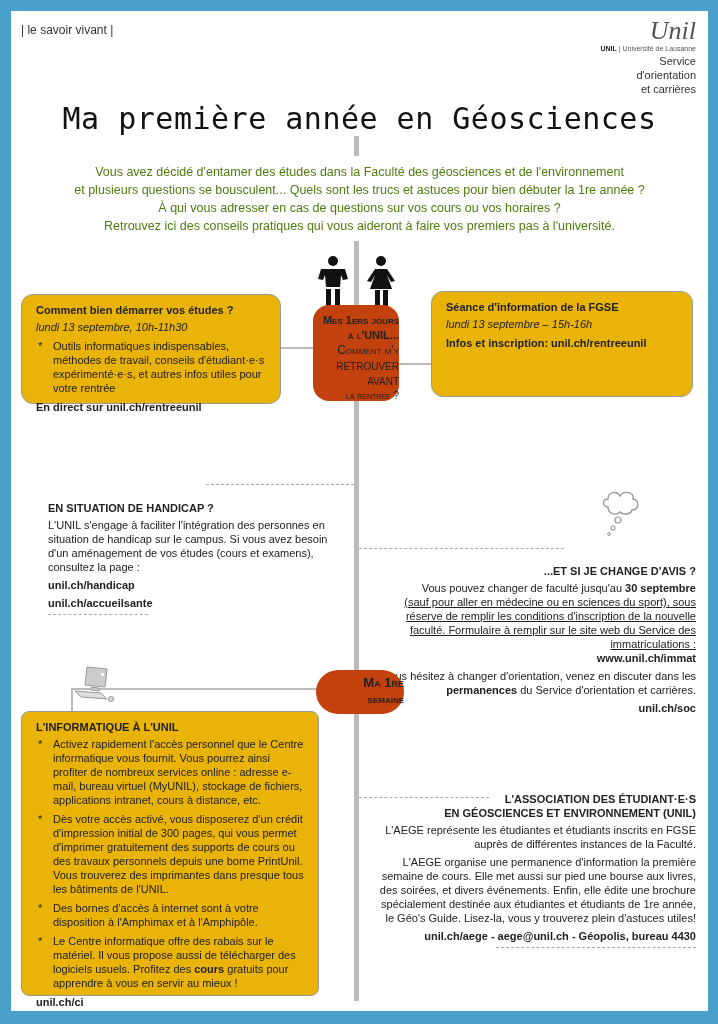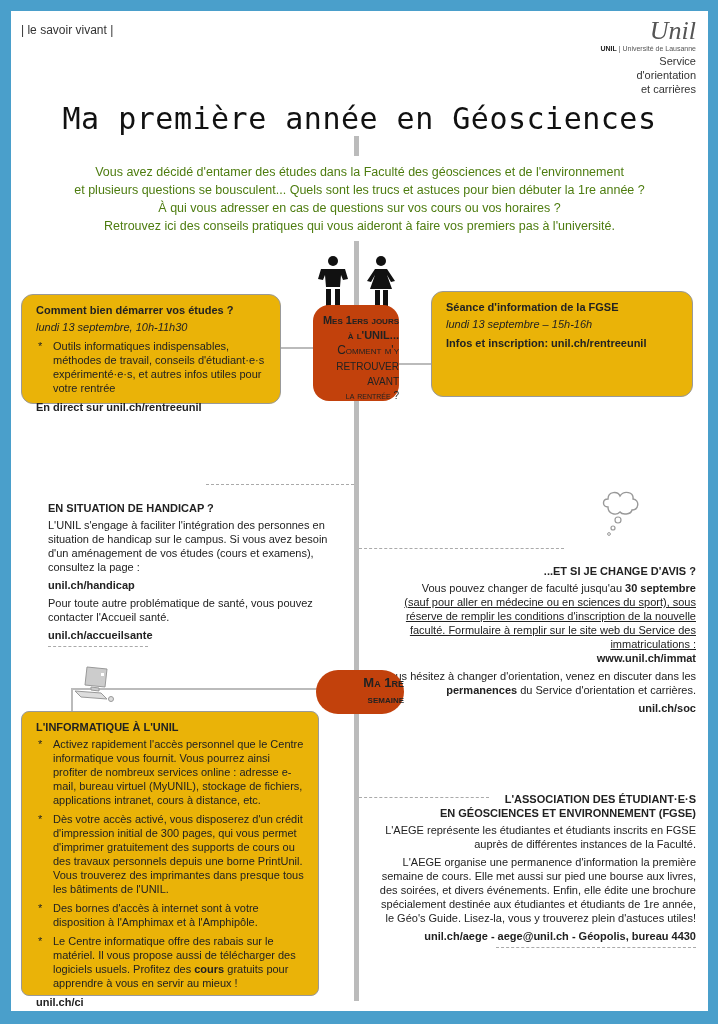--- a/index.html
+++ b/index.html
@@ -92,21 +92,20 @@
   <div class="abs box" style="left:420px;top:280px;width:262px;height:106px;">
     <h4>Séance d'information de la FGSE</h4>
     <div class="ital">lundi 13 septembre – 15h-16h</div>
     <div class="link">Infos et inscription: unil.ch/rentreeunil</div>
   </div>
 
   <div class="abs section" style="left:37px;top:466px;width:300px;">
     <h4><span>EN SITUATION DE HANDICAP ?</span></h4>
     <p>L'UNIL s'engage à faciliter l'intégration des personnes en situation de handicap sur le campus. Si vous avez besoin d'un aménagement de vos études (cours et examens), consultez la page :</p>
     <p class="link">unil.ch/handicap</p>
-    <p>Pour toute autre problématique de santé, vous pouvez contacter l'Accueil santé.</p>
     <p class="link">unil.ch/accueilsante</p>
     <div class="dash" style="width:100px;"></div>
   </div>
   <div class="abs dash" style="left:195px;top:473px;width:148px;"></div>
 
   <svg class="abs" style="left:585px;top:476px;" width="50" height="50" viewBox="0 0 50 50">
     <path d="M12 20 C6 20 6 12 12 12 C12 4 22 4 24 9 C28 3 38 5 37 12 C44 13 43 23 36 23 C35 28 26 28 24 25 C20 29 12 27 12 20 Z" fill="none" stroke="#999" stroke-width="1.4"></path>
     <circle cx="22" cy="33" r="3" fill="none" stroke="#999" stroke-width="1.2"></circle>
     <circle cx="17" cy="41" r="2" fill="none" stroke="#999" stroke-width="1.2"></circle>
     <circle cx="13" cy="47" r="1.4" fill="none" stroke="#999" stroke-width="1"></circle>
@@ -142,20 +141,20 @@
     <div class="bullet">Activez rapidement l'accès personnel que le Centre informatique vous fournit. Vous pourrez ainsi profiter de nombreux services online : adresse e-mail, bureau virtuel (MyUNIL), stockage de fichiers, applications intranet, cours à distance, etc.</div>
     <div class="bullet">Dès votre accès activé, vous disposerez d'un crédit d'impression initial de 300 pages, qui vous permet d'imprimer gratuitement des supports de cours ou des travaux personnels depuis une borne PrintUnil. Vous trouverez des imprimantes dans presque tous les bâtiments de l'UNIL.</div>
     <div class="bullet">Des bornes d'accès à internet sont à votre disposition à l'Amphimax et à l'Amphipôle.</div>
     <div class="bullet"><span>Le Centre informatique offre des rabais sur le matériel. Il vous propose aussi de télécharger des logiciels usuels. Profitez des </span><b>cours</b><span> gratuits pour apprendre à vous en servir au mieux !</span></div>
     <div class="link">unil.ch/ci</div>
   </div>
 
   <div class="abs dash" style="left:348px;top:786px;width:130px;"></div>
   <div class="abs section right" style="left:360px;top:757px;width:325px;">
     <h4 style="margin:0;">L'ASSOCIATION DES ÉTUDIANT·E·S</h4>
-    <h4>EN GÉOSCIENCES ET ENVIRONNEMENT (FGSE)</h4>
+    <h4>EN GÉOSCIENCES ET ENVIRONNEMENT (UNIL)</h4>
     <p>L'AEGE représente les étudiantes et étudiants inscrits en FGSE auprès de différentes instances de la Faculté.</p>
     <p>L'AEGE organise une permanence d'information la première semaine de cours. Elle met aussi sur pied une bourse aux livres, des soirées, et divers événements. Enfin, elle édite une brochure spécialement destinée aux étudiantes et étudiants de 1re année, le Géo's Guide. Lisez-la, vous y trouverez plein d'astuces utiles!</p>
     <p class="link">unil.ch/aege - aege@unil.ch - Géopolis, bureau 4430</p>
     <div class="dash" style="width:200px;margin-left:125px;"></div>
   </div>
 
 </div>
 
 </body></html>

